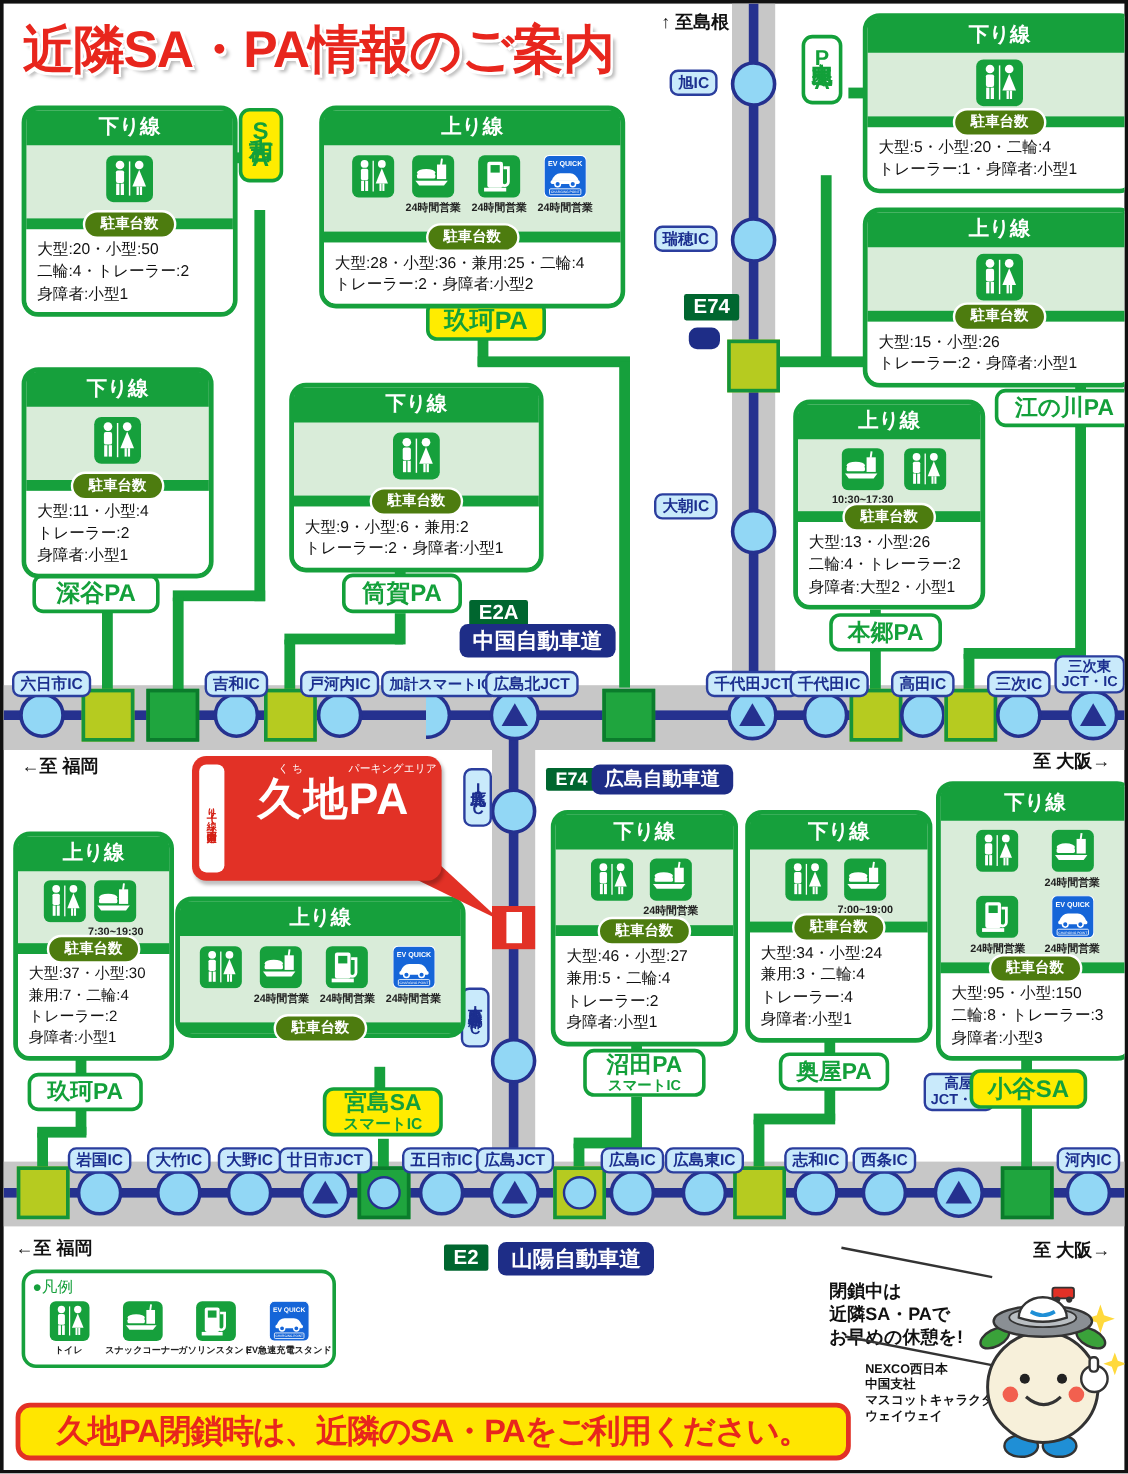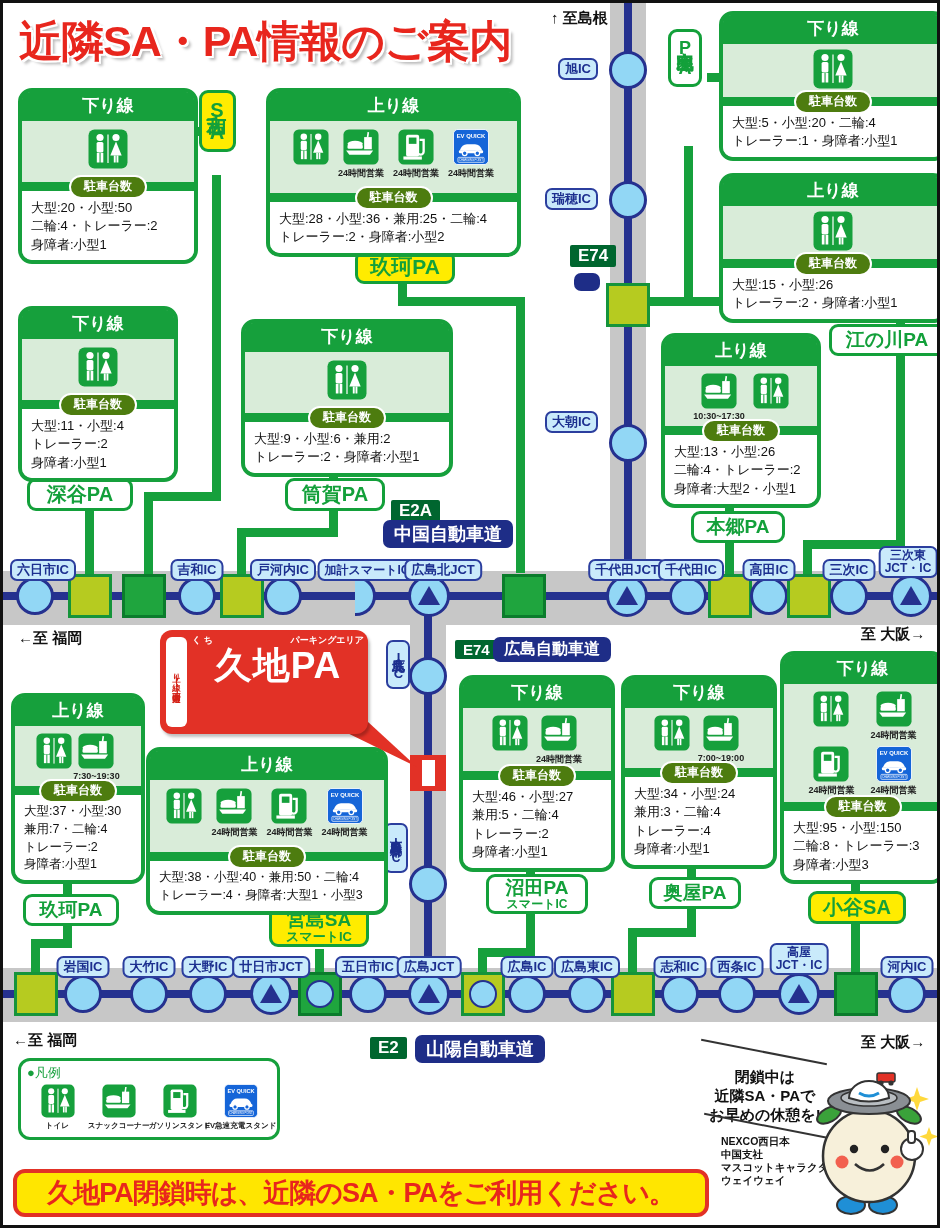--- a/index.html
+++ b/index.html
@@ -48,36 +48,36 @@
   .ppill{position:absolute;left:50%;top:50%;transform:translate(-50%,-50%);background:#4d7c0f;color:#fff;font-size:12px;font-weight:bold;padding:1px 13px 2px;border-radius:999px;border:2px solid #fff;white-space:nowrap;z-index:2;}
   .blines{background:#fff;border-radius:0 0 10px 10px;padding:8px 9px 6px;font-size:13px;color:#111;line-height:1.42;white-space:nowrap;}
   
   .title{position:absolute;left:16px;top:10px;font-size:43px;font-weight:bold;color:#e8261d;letter-spacing:-1px;z-index:6;
     text-shadow:-2px -2px 0 #fff,2px -2px 0 #fff,-2px 2px 0 #fff,2px 2px 0 #fff,4px 4px 3px #bbb;}
   .dir{position:absolute;font-size:15px;font-weight:bold;color:#111;z-index:6;white-space:nowrap;}
   
   .kuji{position:absolute;left:157px;top:627px;width:208px;height:104px;background:#e23126;border-radius:12px;z-index:7;box-shadow:2px 3px 3px rgba(0,0,0,.25);}
   .kuji-side{position:absolute;left:6px;top:7px;bottom:7px;width:21px;background:#fff;border-radius:6px;color:#d41f14;font-size:8.5px;font-weight:bold;writing-mode:vertical-rl;text-orientation:upright;text-align:center;line-height:21px;}
   .kuji-main{margin-left:32px;padding:4px 4px 0 0;text-align:center;color:#fff;}
-  .kuji-kana{font-size:9px;font-weight:bold;display:flex;justify-content:space-between;gap:14px;}
+  .kuji-kana{font-size:9px;font-weight:normal;display:flex;justify-content:flex-end;gap:38px;}
   .kuji-name{font-size:37px;font-weight:bold;line-height:38px;letter-spacing:1px;}
   .kuji-row{display:flex;align-items:center;justify-content:center;gap:6px;margin-top:2px;}
   .kuji-closed{font-size:25px;font-weight:bold;letter-spacing:1px;}
   
   .legend{position:absolute;left:15px;top:1055px;width:244px;border:3px solid #16a03c;border-radius:12px;background:#fff;z-index:6;padding:3px 6px 6px;}
   .leg-title{color:#16a03c;font-weight:normal;font-size:13px;}
   .leg-items{display:flex;justify-content:space-between;align-items:flex-start;margin-top:2px;}
   .leg-cell{display:flex;flex-direction:column;align-items:center;gap:2px;width:25%;}
   .leg-cell .fi{width:34px;height:34px;}
   .leg-lab{font-size:8px;font-weight:bold;color:#222;white-space:nowrap;transform:scale(.95);}
   
   .notice{position:absolute;left:10px;top:1166px;width:696px;height:48px;background:#ffe600;border:4px solid #e23126;border-radius:12px;z-index:6;box-sizing:border-box;
     color:#e8261d;font-weight:bold;font-size:27px;text-align:center;line-height:40px;letter-spacing:-1px;}
   .note-line{position:absolute;width:128px;border-top:2px solid #333;z-index:6;}
-  .mnote{position:absolute;left:688px;top:1064px;width:148px;text-align:center;font-size:15px;font-weight:bold;color:#111;line-height:19px;z-index:6;}
+  .mnote{position:absolute;left:688px;top:1064px;width:148px;font-size:15px;font-weight:bold;color:#111;line-height:19px;z-index:6;}
   .credit{position:absolute;left:718px;top:1132px;font-size:10.5px;font-weight:bold;color:#111;line-height:13px;z-index:6;}
   svg text{font-family:"Liberation Sans","DejaVu Sans",sans-serif;}
 </style>
 </head>
 <body>
 
 <svg width="0" height="0" style="position:absolute" aria-hidden="true">
   <defs>
     <symbol id="i-toilet" viewBox="0 0 40 40">
       <rect x="0.5" y="0.5" width="39" height="39" rx="6" fill="#16a03c"></rect>
@@ -272,21 +272,21 @@
   <div class="ic" style="left:80px;top:953px">岩国IC</div>
   <div class="ic" style="left:146px;top:953px">大竹IC</div>
   <div class="ic" style="left:205px;top:953px">大野IC</div>
   <div class="ic" style="left:268px;top:953px">廿日市JCT</div>
   <div class="ic" style="left:365px;top:953px">五日市IC</div>
   <div class="ic" style="left:426px;top:953px">広島JCT</div>
   <div class="ic" style="left:524px;top:953px">広島IC</div>
   <div class="ic" style="left:584px;top:953px">広島東IC</div>
   <div class="ic" style="left:677px;top:953px">志和IC</div>
   <div class="ic" style="left:734px;top:953px">西条IC</div>
-  <div class="ic two" style="left:796px;top:940px">
+  <div class="ic two" style="left:796px;top:891px">
       <div>高屋</div>
       <div>JCT・IC</div>
     </div>
   <div class="ic" style="left:904px;top:953px">河内IC</div>
 
   <div class="lbl yel vert" style="left:196px;top:87px;font-size:20px">吉和SA</div>
   <div class="lbl yel" style="left:352px;top:247px;width:94px;font-size:21px">玖珂PA</div>
   <div class="lbl vert" style="left:665px;top:26px;font-size:18px">寒曳山PA</div>
   <div class="lbl" style="left:826px;top:321px;width:110px;font-size:19px">江の川PA</div>
   <div class="lbl" style="left:24px;top:475px;width:100px;font-size:20px">深谷PA</div>
@@ -506,24 +506,20 @@
       <div class="fcell">
           <svg class="fi sm" viewBox="0 0 40 40">
             <use href="#i-ev"></use>
           </svg>
           <span class="ftime">24時間営業</span>
         </div>
     </div>
     <div class="pband">
         <span class="ppill">駐車台数</span>
       </div>
-    <div class="blines" style="font-size:12.5px">
-      <div>大型:38・小型:40・兼用:50・二輪:4</div>
-      <div>トレーラー:4・身障者:大型1・小型3</div>
-    </div>
   </div>
 
   <div class="sapa-box" style="left:456px;top:672px;width:148px">
     <div class="bhead">下り線</div>
     <div class="bfac" style="gap:8px;padding:7px 4px 1px">
       <div class="fcell">
           <svg class="fi sm" viewBox="0 0 40 40">
             <use href="#i-toilet"></use>
           </svg>
         </div>

